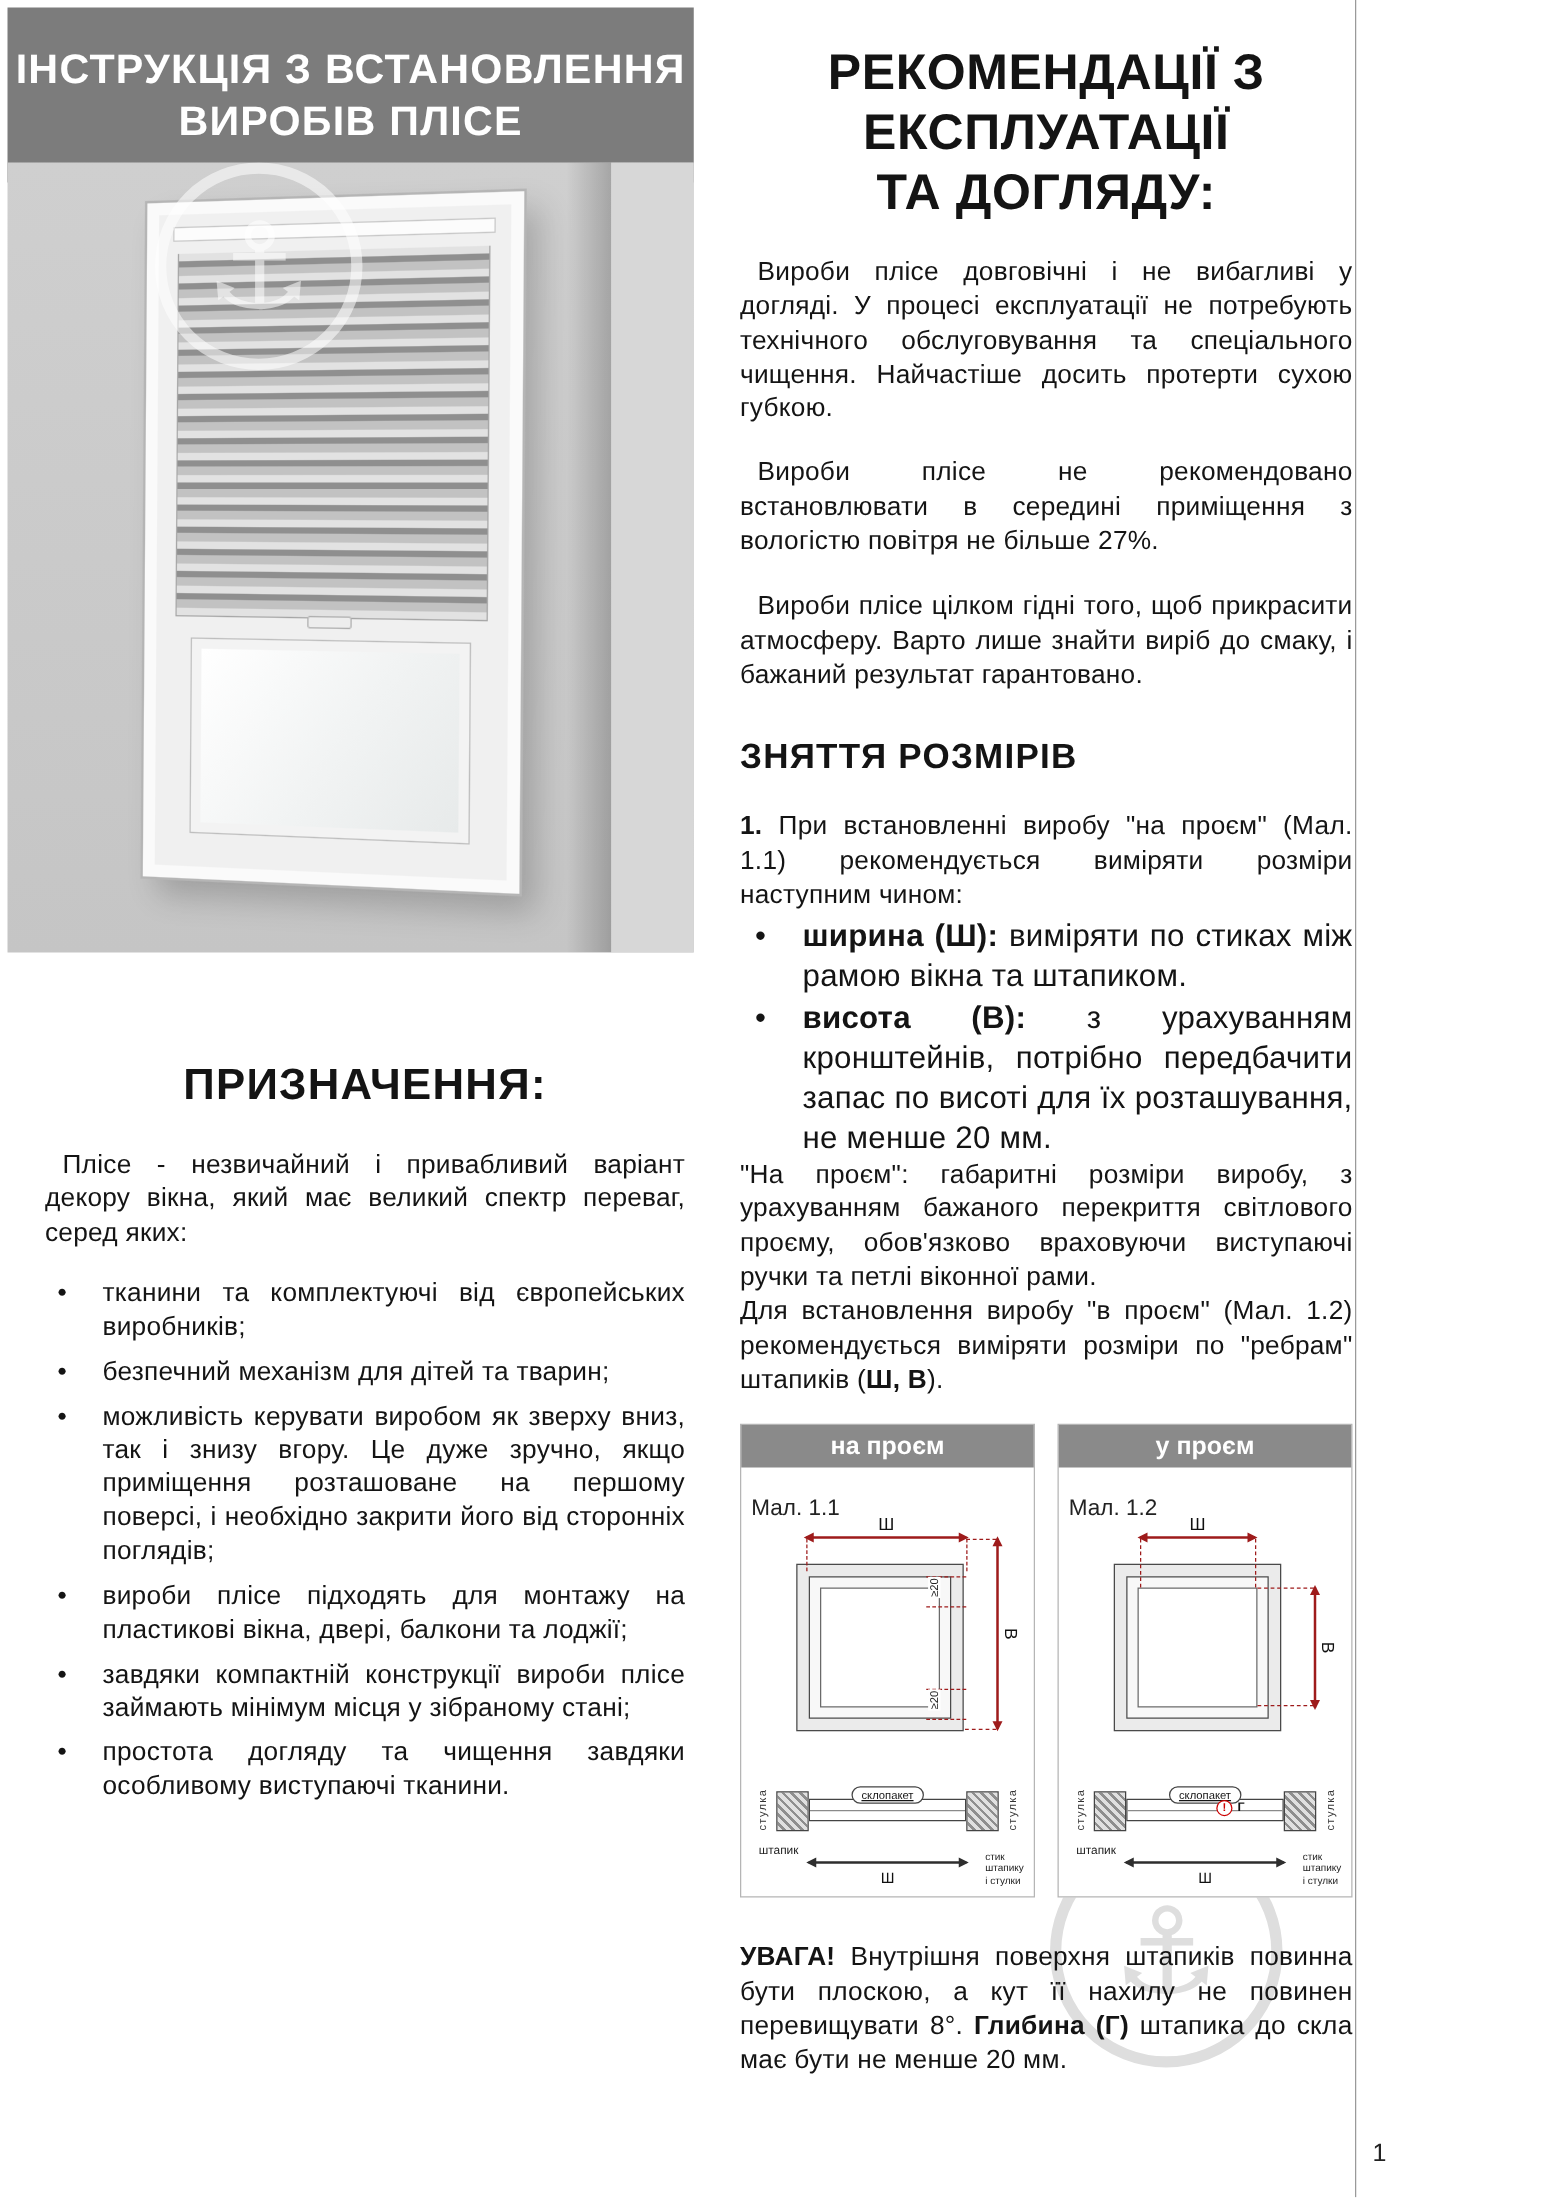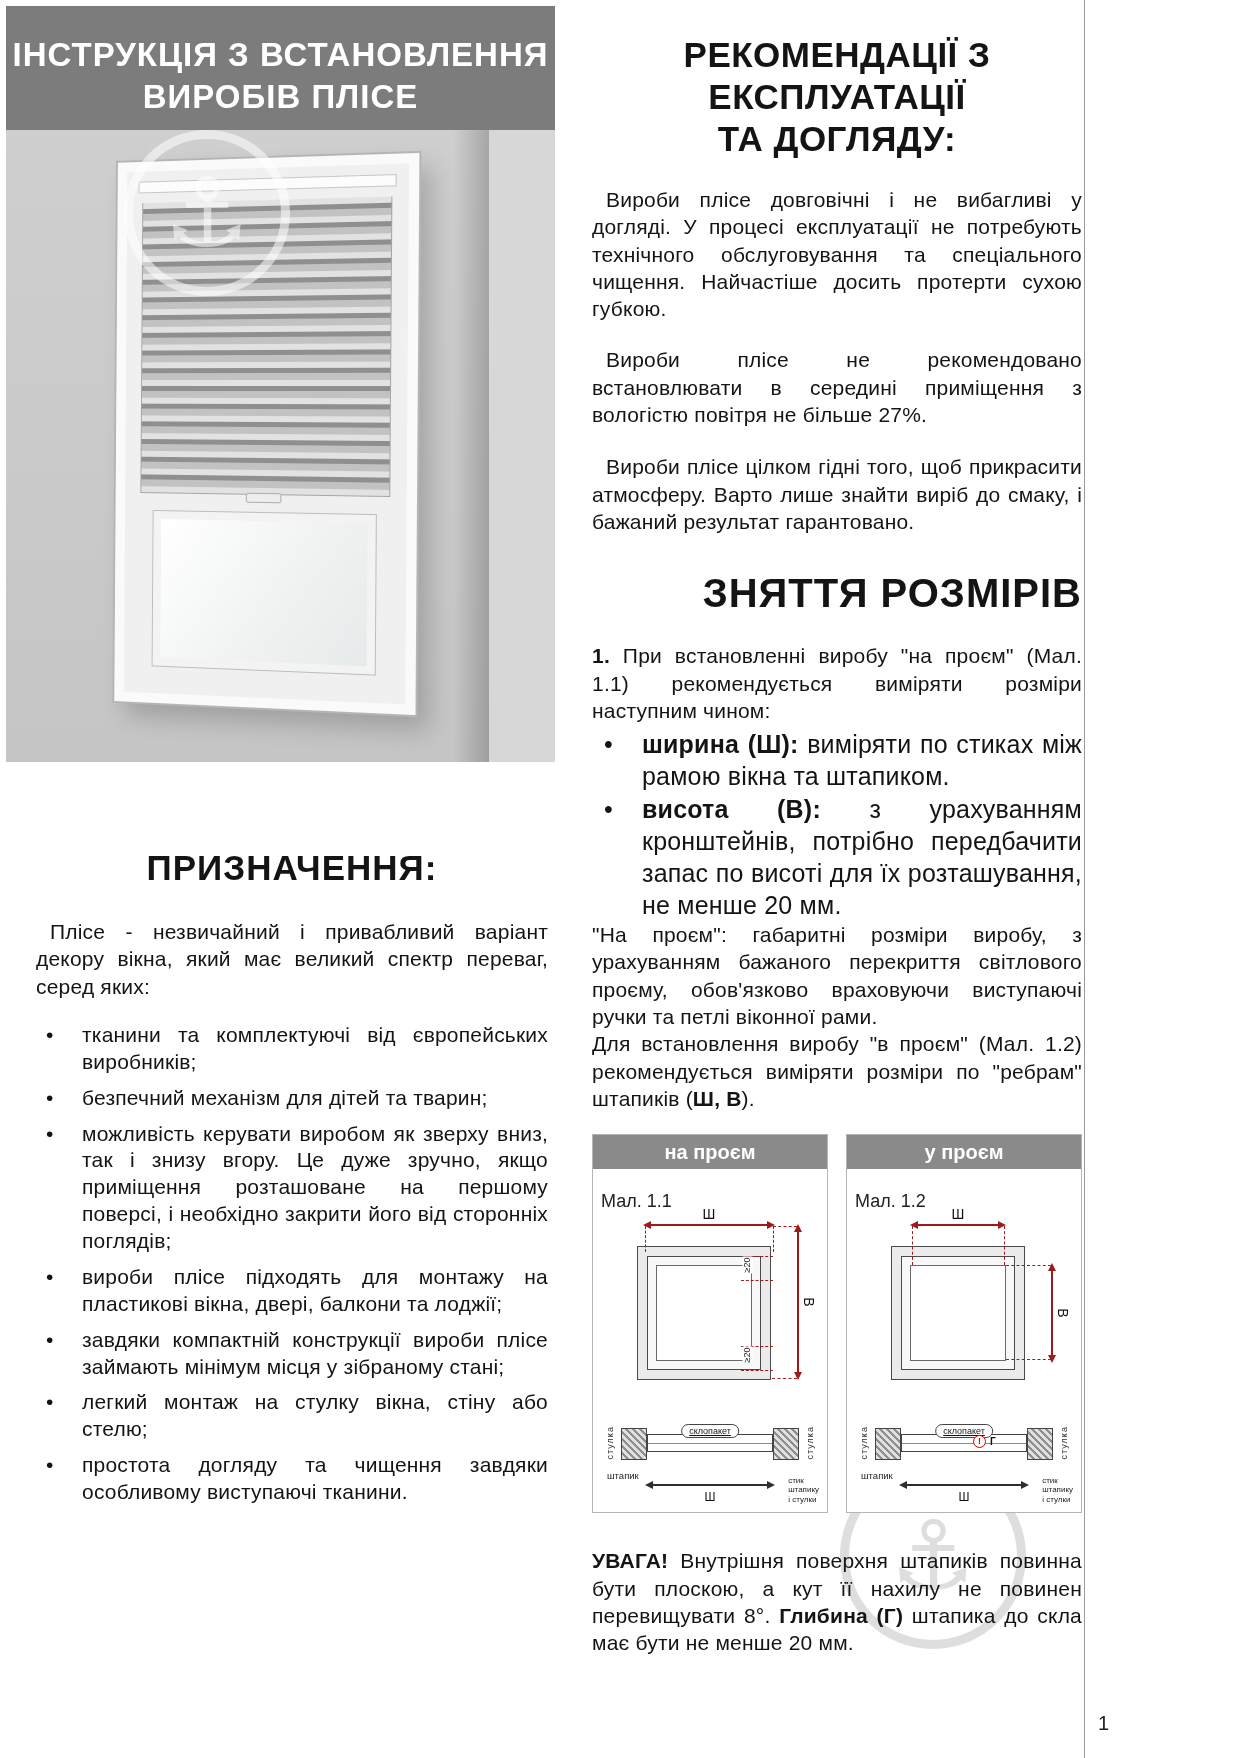--- a/index.html
+++ b/index.html
@@ -54,27 +54,27 @@
 
   .purpose { position:absolute; left:36px; top:848px; width:512px; }
   .purpose h2 { text-align:center; font-size:35px; font-weight:700; letter-spacing:1px; }
   .purpose .intro { margin-top:30px; font-size:21px; line-height:1.3; text-align:justify; text-indent:14px; letter-spacing:0.2px; }
   .purpose ul { margin-top:22px; list-style:none; }
   .purpose li { position:relative; padding-left:46px; font-size:21px; line-height:1.28; text-align:justify; margin-bottom:9px; letter-spacing:0.2px; }
   .purpose li::before { content:"•"; position:absolute; left:10px; top:0; }
 
   
   .right-col { position:absolute; left:592px; top:34px; width:490px; }
-  .care-title { text-align:center; font-weight:700; font-size:35px; line-height:1.2; letter-spacing:0.5px; }
+  .care-title { text-align:center; font-weight:700; font-size:40px; line-height:1.2; letter-spacing:0.5px; }
   .right-col p { font-size:21px; line-height:1.3; text-align:justify; letter-spacing:0.2px; }
   .p-indent { text-indent:14px; }
   .care-p1 { margin-top:26px; }
   .care-p2 { margin-top:24px; }
   .care-p3 { margin-top:25px; }
-  .measure-title { margin-top:36px; text-align:right; font-weight:700; font-size:40px; letter-spacing:1px; }
+  .measure-title { margin-top:36px; text-align:left; font-weight:700; font-size:28px; letter-spacing:1px; }
   .step { margin-top:26px; }
   .mlist { list-style:none; margin-top:4px; }
   .mlist li { position:relative; padding-left:50px; font-size:25px; line-height:1.28; text-align:justify; margin-top:1px; letter-spacing:0.2px; }
   .mlist li::before { content:"•"; position:absolute; left:12px; top:0; }
 
   
   .figures { display:flex; gap:18px; margin-top:22px; position:relative; z-index:1; }
   .fig-panel { flex:1; border:1px solid #b5b5b5; background:#fff; }
   .fig-header { height:34px; background:#8a8a8a; color:#fff; font-weight:700; font-size:20px;
     display:flex; align-items:center; justify-content:center; }
@@ -157,21 +157,20 @@
 
   <div class="purpose">
     <h2>ПРИЗНАЧЕННЯ:</h2>
     <p class="intro">Плісе - незвичайний і привабливий варіант декору вікна, який має великий спектр переваг, серед яких:</p>
     <ul>
       <li>тканини та комплектуючі від європейських виробників;</li>
       <li>безпечний механізм для дітей та тварин;</li>
       <li>можливість керувати виробом як зверху вниз, так і знизу вгору. Це дуже зручно, якщо приміщення розташоване на першому поверсі, і необхідно закрити його від сторонніх поглядів;</li>
       <li>вироби плісе підходять для монтажу на пластикові вікна, двері, балкони та лоджії;</li>
       <li>завдяки компактній конструкції вироби плісе займають мінімум місця у зібраному стані;</li>
-      <li>легкий монтаж на стулку вікна, стіну або стелю;</li>
       <li>простота догляду та чищення завдяки особливому виступаючі тканини.</li>
     </ul>
   </div>
 
   <div class="right-col">
     <h1 class="care-title">
       <span>РЕКОМЕНДАЦІЇ З ЕКСПЛУАТАЦІЇ</span><br>
       <span>ТА ДОГЛЯДУ:</span>
     </h1>
     <p class="p-indent care-p1">Вироби плісе довговічні і не вибагливі у догляді. У процесі експлуатації не потребують технічного обслуговування та спеціального чищення. Найчастіше досить протерти сухою губкою.</p>

